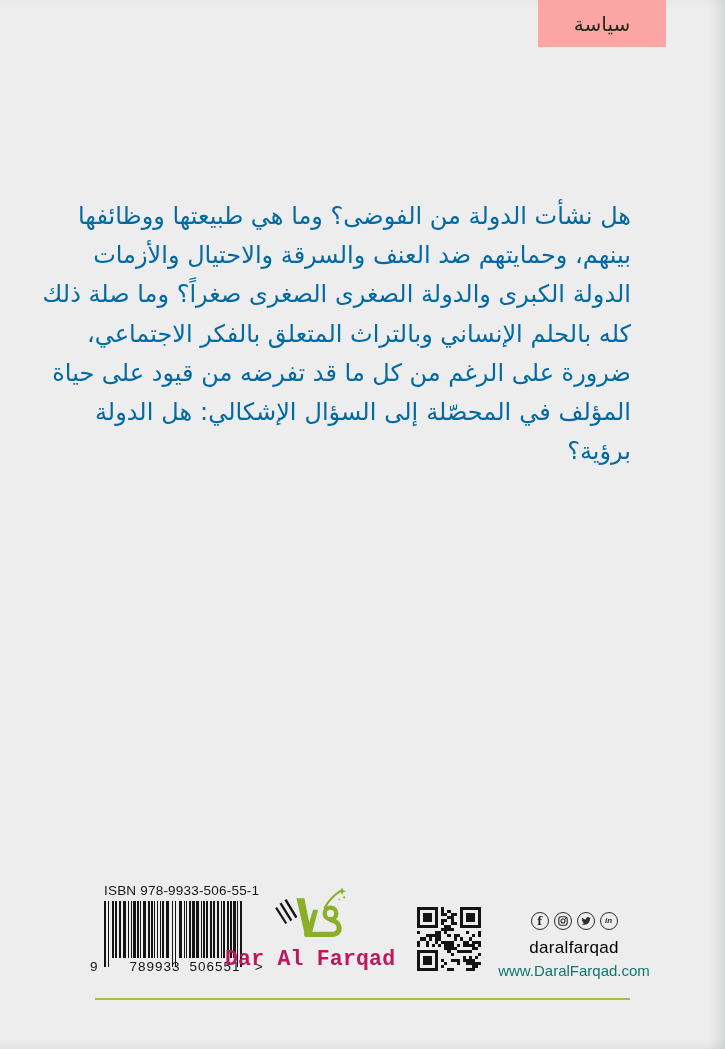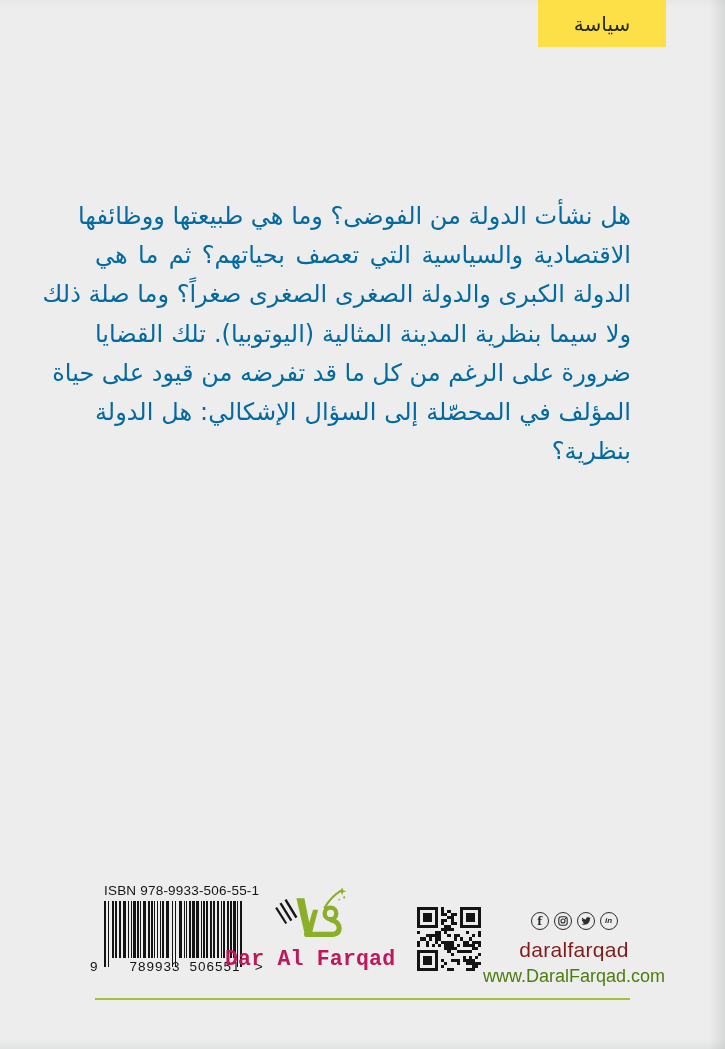--- a/index.html
+++ b/index.html
@@ -17,21 +17,21 @@
     position:absolute; inset:0; pointer-events:none;
     background:
       linear-gradient(to left, rgba(130,136,136,0.20), rgba(130,136,136,0.0) 16px),
       linear-gradient(to top, rgba(130,136,136,0.10), rgba(130,136,136,0.0) 10px),
       linear-gradient(to bottom, rgba(130,136,136,0.06), rgba(130,136,136,0.0) 8px);
   }
 
   
   .tag {
     position:absolute; top:0; left:538px; width:128px; height:47px;
-    background:#fde047;
+    background:#fca5a5;
     display:flex; align-items:center; justify-content:center;
     direction:rtl;
     font-size:20px; color:#252a1e;
   }
 
   
   .blurb {
     position:absolute; top:197px; left:95px; width:536px;
     direction:rtl;
     color:#0369a1;
@@ -83,42 +83,42 @@
   }
   .social-row { display:flex; gap:5px; }
   .social-circle {
     width:18px; height:18px; border:1.3px solid #2c2c2c; border-radius:50%;
     display:flex; align-items:center; justify-content:center;
     color:#2c2c2c;
   }
   .social-circle .glyph-f { font-size:11px; font-weight:700; font-family:"DejaVu Serif", serif; line-height:1; }
   .social-circle .glyph-in { font-size:8px; font-weight:700; line-height:1;font-style:italic; }
   .social-circle svg { display:block; }
-  .social-handle { margin-top:8px; font-size:21px; color:#7f1d1d; letter-spacing:0.3px; }
-  .social-site { margin-top:4px; font-size:18px; color:#4d7c0f; }
+  .social-handle { margin-top:8px; font-size:17px; color:#000000; letter-spacing:0.3px; }
+  .social-site { margin-top:4px; font-size:15px; color:#0f766e; }
 
   .divider { position:absolute; left:95px; top:998px; width:535px; height:2px; background:#a3c03c; }
 </style>
 </head>
 <body>
 
 <div class="edge-shade"></div>
 
 <div class="tag">
   <span>سياسة</span>
 </div>
 
 <div class="blurb">
   <div class="blurb-line">هل نشأت الدولة من الفوضى؟ وما هي طبيعتها ووظائفها</div>
-  <div class="blurb-line">الاقتصادية والسياسية التي تعصف بحياتهم؟ ثم ما هي</div>
+  <div class="blurb-line">بينهم، وحمايتهم ضد العنف والسرقة والاحتيال والأزمات</div>
   <div class="blurb-line">الدولة الكبرى والدولة الصغرى الصغرى صغراً؟ وما صلة ذلك</div>
-  <div class="blurb-line">ولا سيما بنظرية المدينة المثالية (اليوتوبيا). تلك القضايا</div>
+  <div class="blurb-line">كله بالحلم الإنساني وبالتراث المتعلق بالفكر الاجتماعي،</div>
   <div class="blurb-line">ضرورة على الرغم من كل ما قد تفرضه من قيود على حياة</div>
   <div class="blurb-line">المؤلف في المحصّلة إلى السؤال الإشكالي: هل الدولة</div>
-  <div class="blurb-line last">بنظرية؟</div>
+  <div class="blurb-line last">برؤية؟</div>
 </div>
 
 <div class="isbn-label">ISBN 978-9933-506-55-1</div>
 <div class="barcode">
   <svg id="barcode-svg" width="154" height="66" viewBox="0 0 154 66">
       <rect x="6" y="0" width="2" height="66"></rect>
       <rect x="10" y="0" width="1" height="66"></rect>
       <rect x="14" y="0" width="2" height="57"></rect>
       <rect x="17" y="0" width="2" height="57"></rect>
       <rect x="21" y="0" width="2" height="57"></rect>

